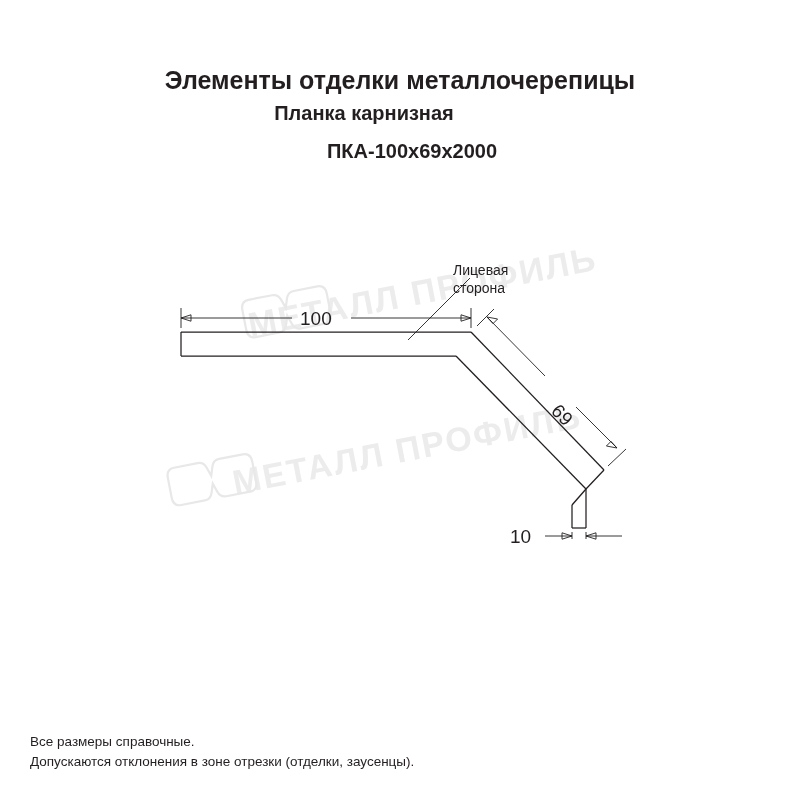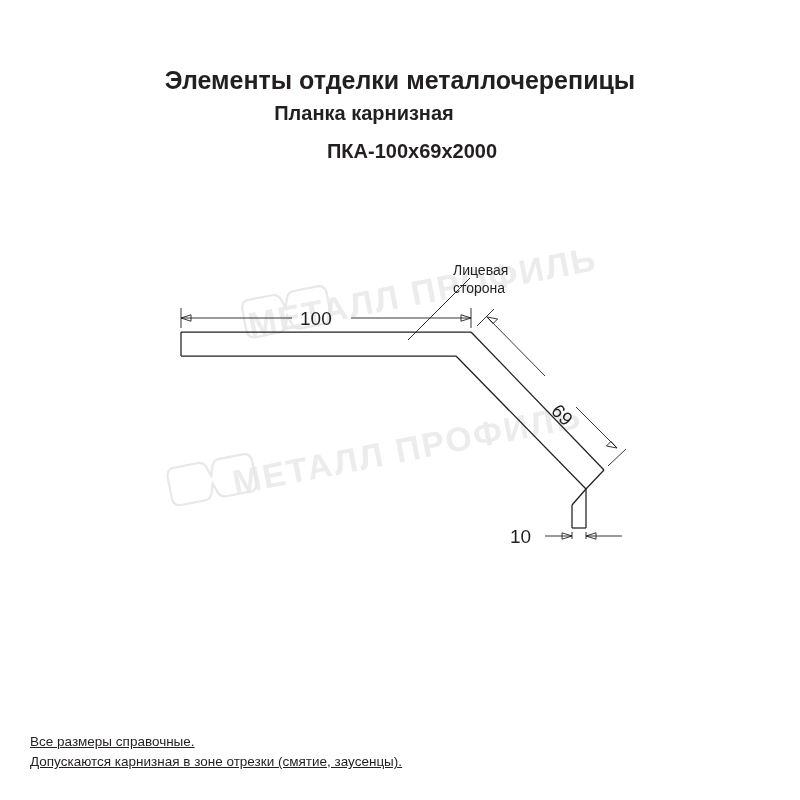--- a/index.html
+++ b/index.html
@@ -61,21 +61,20 @@
   .footer {
     position: absolute;
     left: 30px;
     bottom: 28px;
     font-size: 13.5px;
     line-height: 20px;
     color: #231f20;
   }
   .footer div {
     white-space: nowrap;
-    text-decoration: underline;
   }
   svg { display: block; }
   .wm {
     fill: none;
     stroke: #e8e8e8;
     stroke-width: 2.2;
   }
   .wm-text {
     fill: #ececec;
     font-family: "Liberation Sans", sans-serif;
@@ -178,16 +177,16 @@
         <path class="thin" d="M572 356 l-10 -3.2 l0 6.4 z" fill="#231f20"></path>
         <path class="thin" d="M586 356 l10 -3.2 l0 6.4 z" fill="#231f20"></path>
         <text class="dimtext" x="510" y="363">10</text>
       </g>
 
     </svg>
   </div>
 
   <div class="footer">
     <div>Все размеры справочные.</div>
-    <div>Допускаются карнизная в зоне отрезки (смятие, заусенцы).</div>
+    <div>Допускаются отклонения в зоне отрезки (отделки, заусенцы).</div>
   </div>
 
 </div>
 
 </body></html>

